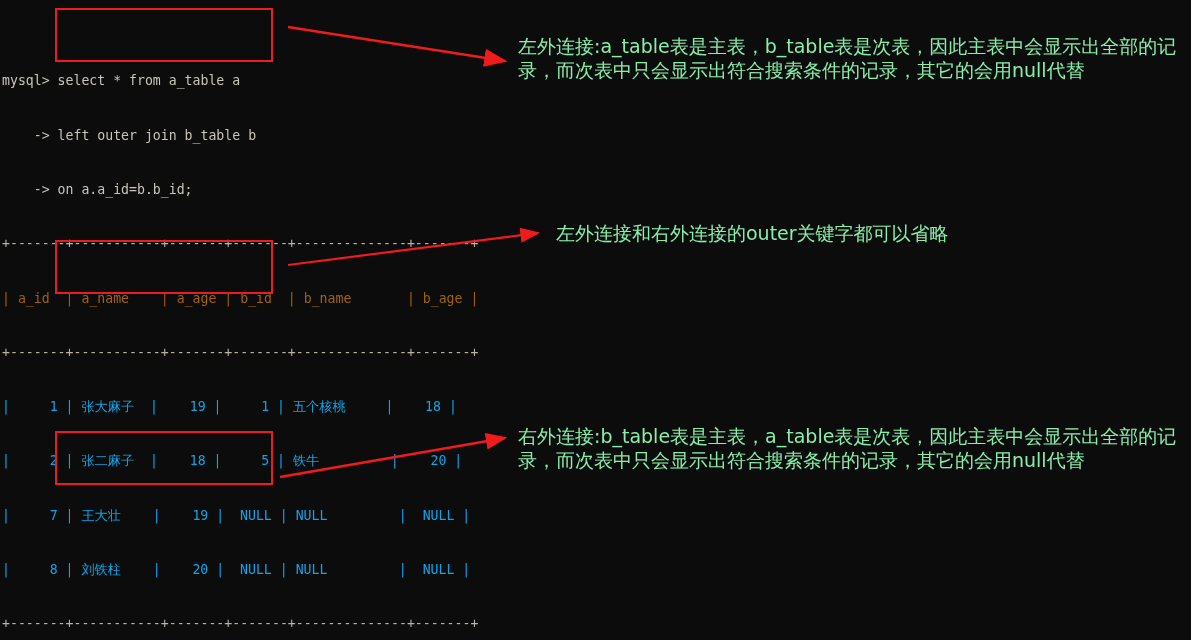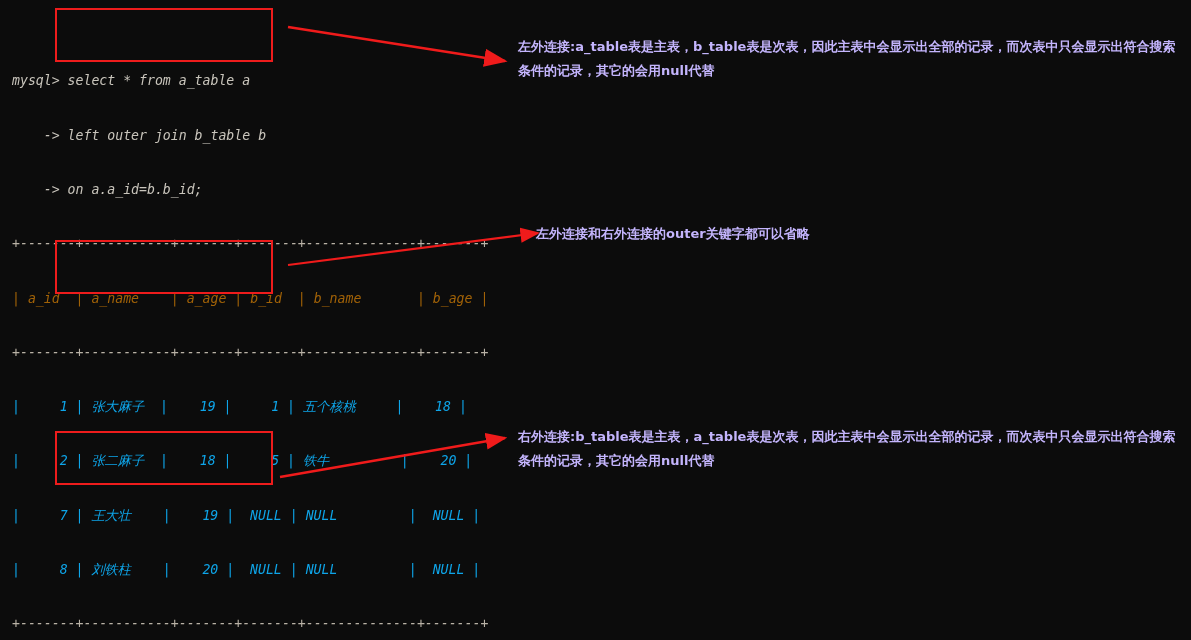--- a/index.html
+++ b/index.html
@@ -13,46 +13,45 @@
   .terminal{
     position:absolute;left:0;top:0;width:520px;height:640px;
     color:#cfcfcf;
     font-size:13.2px;
     line-height:18.1px;
     white-space:pre;
   }
   .term-line{
     height:18.1px;
     white-space:pre;
-    padding-left:12px;
+    padding-left:2px;
     letter-spacing:0px;
-    font-style:italic;
   }
   .term-line.border{ color:#b9b2a6; }
   .term-line.head{ color:#a16207; }
   .term-line.data{ color:#0ea5e9; }
   .term-line.prompt{ color:#c9c5bc; }
 
   
   .sql-box{
     position:absolute;
     border:2px solid #ee1c1c;
     box-sizing:border-box;
     pointer-events:none;
     background:transparent;
   }
 
   
   .annot{
     position:absolute;
-    color:#c4b5fd;
+    color:#86efac;
     font-family:"DejaVu Sans","Liberation Sans",sans-serif;
-    font-size:13px;
+    font-size:19px;
     line-height:23.5px;
-    font-weight:700;
+    font-weight:400;
     white-space:pre-wrap;
   }
   .arrow-svg{
     position:absolute;left:0;top:0;width:1191px;height:640px;
     pointer-events:none;
   }
 </style>
 </head>
 <body>
 
@@ -112,14 +111,14 @@
     <marker id="ah" markerWidth="9" markerHeight="7" refX="8" refY="3.5" orient="auto">
       <polygon points="0 0, 9 3.5, 0 7" fill="#f01b1b"></polygon>
     </marker>
   </defs>
   <line x1="288" y1="27" x2="505" y2="61" stroke="#f01b1b" stroke-width="2.6" marker-end="url(#ah)"></line>
   <line x1="288" y1="265" x2="538" y2="233" stroke="#f01b1b" stroke-width="2.2" marker-end="url(#ah)"></line>
   <line x1="280" y1="477" x2="505" y2="438" stroke="#f01b1b" stroke-width="2.4" marker-end="url(#ah)"></line>
 </svg>
 
 <div class="annot" style="left:518px;top:35px;width:666px;">左外连接:a_table表是主表，b_table表是次表，因此主表中会显示出全部的记录，而次表中只会显示出符合搜索条件的记录，其它的会用null代替</div>
-<div class="annot" style="left:536px;top:222px;width:620px;">左外连接和右外连接的outer关键字都可以省略</div>
+<div class="annot" style="left:556px;top:222px;width:620px;">左外连接和右外连接的outer关键字都可以省略</div>
 <div class="annot" style="left:518px;top:425px;width:666px;">右外连接:b_table表是主表，a_table表是次表，因此主表中会显示出全部的记录，而次表中只会显示出符合搜索条件的记录，其它的会用null代替</div>
 
 </body></html>

